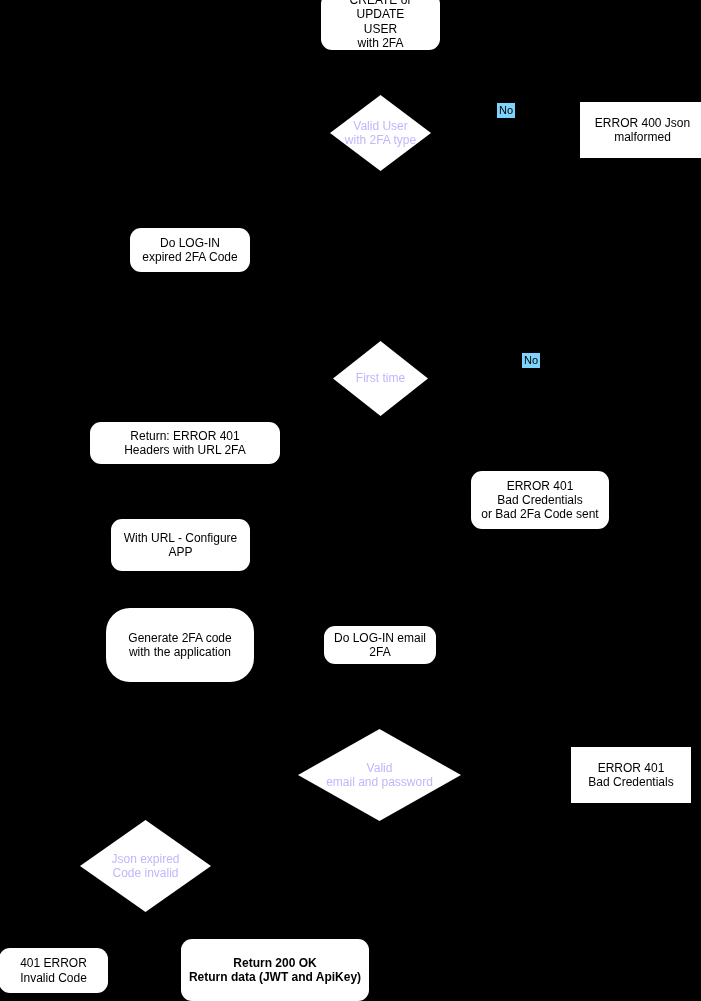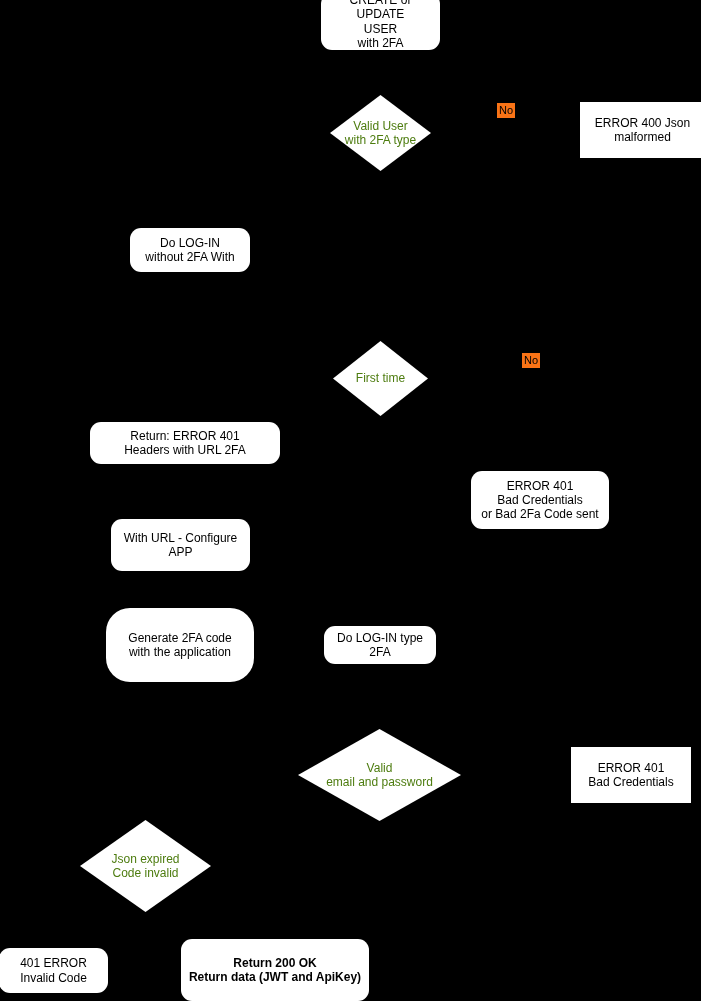--- a/index.html
+++ b/index.html
@@ -45,31 +45,31 @@
     background: #ffffff;
     clip-path: polygon(50% 0%, 100% 50%, 50% 100%, 0% 50%);
   }
   .diamond .dlabel {
     position: absolute;
     inset: 0;
     display: flex;
     align-items: center;
     justify-content: center;
     text-align: center;
-    color: #4d7c0f;
+    color: #c4b5fd;
     font-size: 12px;
     line-height: 1.18;
     white-space: pre-line;
     pointer-events: none;
   }
 
   
   .edge-label {
     position: absolute;
-    background: #f97316;
+    background: #7dd3fc;
     color: #000000;
     font-size: 11px;
     line-height: 1.1;
     padding: 1px 2px;
     box-sizing: border-box;
     text-align: center;
     white-space: nowrap;
   }
 </style>
 </head>
@@ -78,36 +78,36 @@
 <div id="canvas">
 
   <div class="node rounded" style="left:321px; top:-7px; width:119px; height:57px;">CREATE or UPDATE
 USER
 with 2FA</div>
 
   <div class="node square" style="left:580px; top:102px; width:125px; height:56px;">ERROR 400 Json
 malformed</div>
 
   <div class="node rounded" style="left:130px; top:228px; width:120px; height:44px;">Do LOG-IN
-without 2FA With</div>
+expired 2FA Code</div>
 
   <div class="node rounded" style="left:90px; top:422px; width:190px; height:42px;">Return: ERROR 401
 Headers with URL 2FA</div>
 
   <div class="node rounded" style="left:471px; top:471px; width:138px; height:58px;">ERROR 401
 Bad Credentials
 or Bad 2Fa Code sent</div>
 
   <div class="node rounded" style="left:111px; top:519px; width:139px; height:52px;">With URL - Configure
 APP</div>
 
   <div class="node rounded" style="left:106px; top:608px; width:148px; height:74px;border-radius:24px;">Generate 2FA code
 with the application</div>
 
-  <div class="node rounded" style="left:324px; top:626px; width:112px; height:38px;">Do LOG-IN type 2FA</div>
+  <div class="node rounded" style="left:324px; top:626px; width:112px; height:38px;">Do LOG-IN email 2FA</div>
 
   <div class="node square" style="left:571px; top:747px; width:120px; height:56px;">ERROR 401
 Bad Credentials</div>
 
   <div class="node rounded" style="left:-1px; top:948px; width:109px; height:45px;">401 ERROR
 Invalid Code</div>
 
   <div class="node rounded" style="left:181px; top:939px; width:188px; height:62px;font-weight:bold;">Return 200 OK
 Return data (JWT and ApiKey)</div>
 

